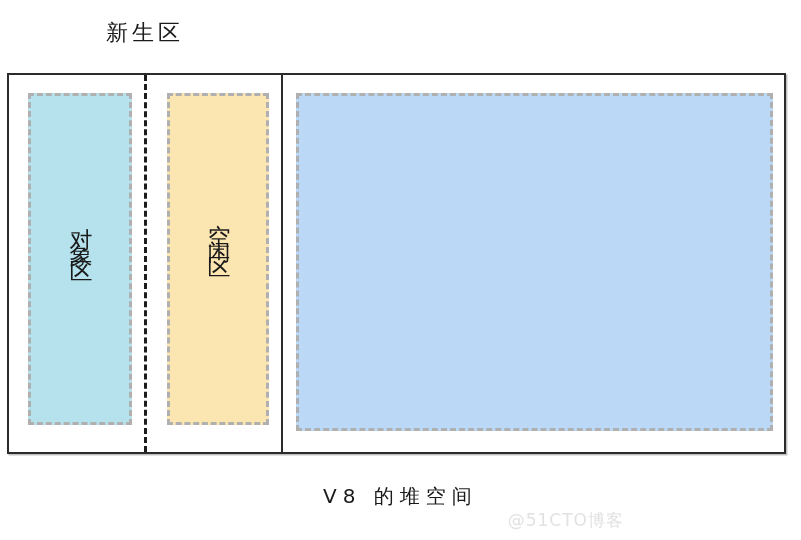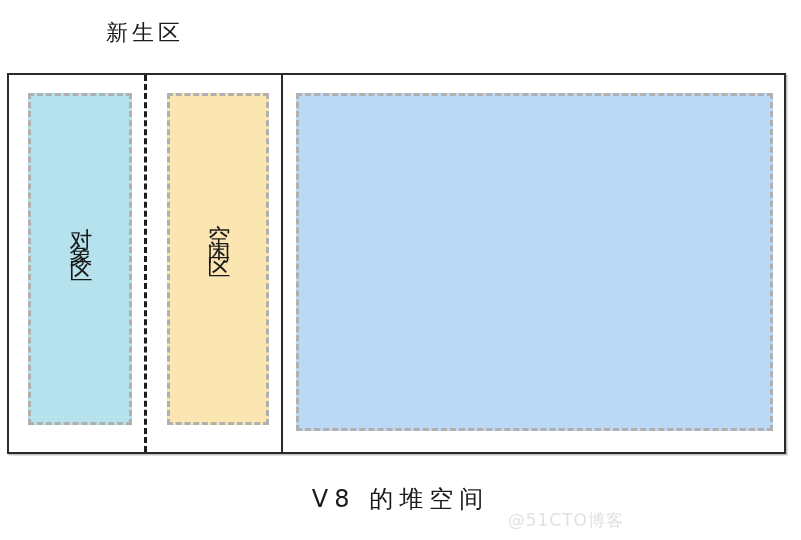--- a/index.html
+++ b/index.html
@@ -122,21 +122,21 @@
     margin-top: -58px;
   }
 
   
   #caption {
     position: absolute;
     left: 0;
     top: 483px;
     width: 801px;
     text-align: center;
-    font-size: 24px;
+    font-size: 20px;
     letter-spacing: 6px;
     color: #1a1a1a;
     font-family: "DejaVu Sans", "Liberation Sans", sans-serif;
   }
 
   
   #watermark {
     position: absolute;
     right: 14px;
     bottom: 8px;

